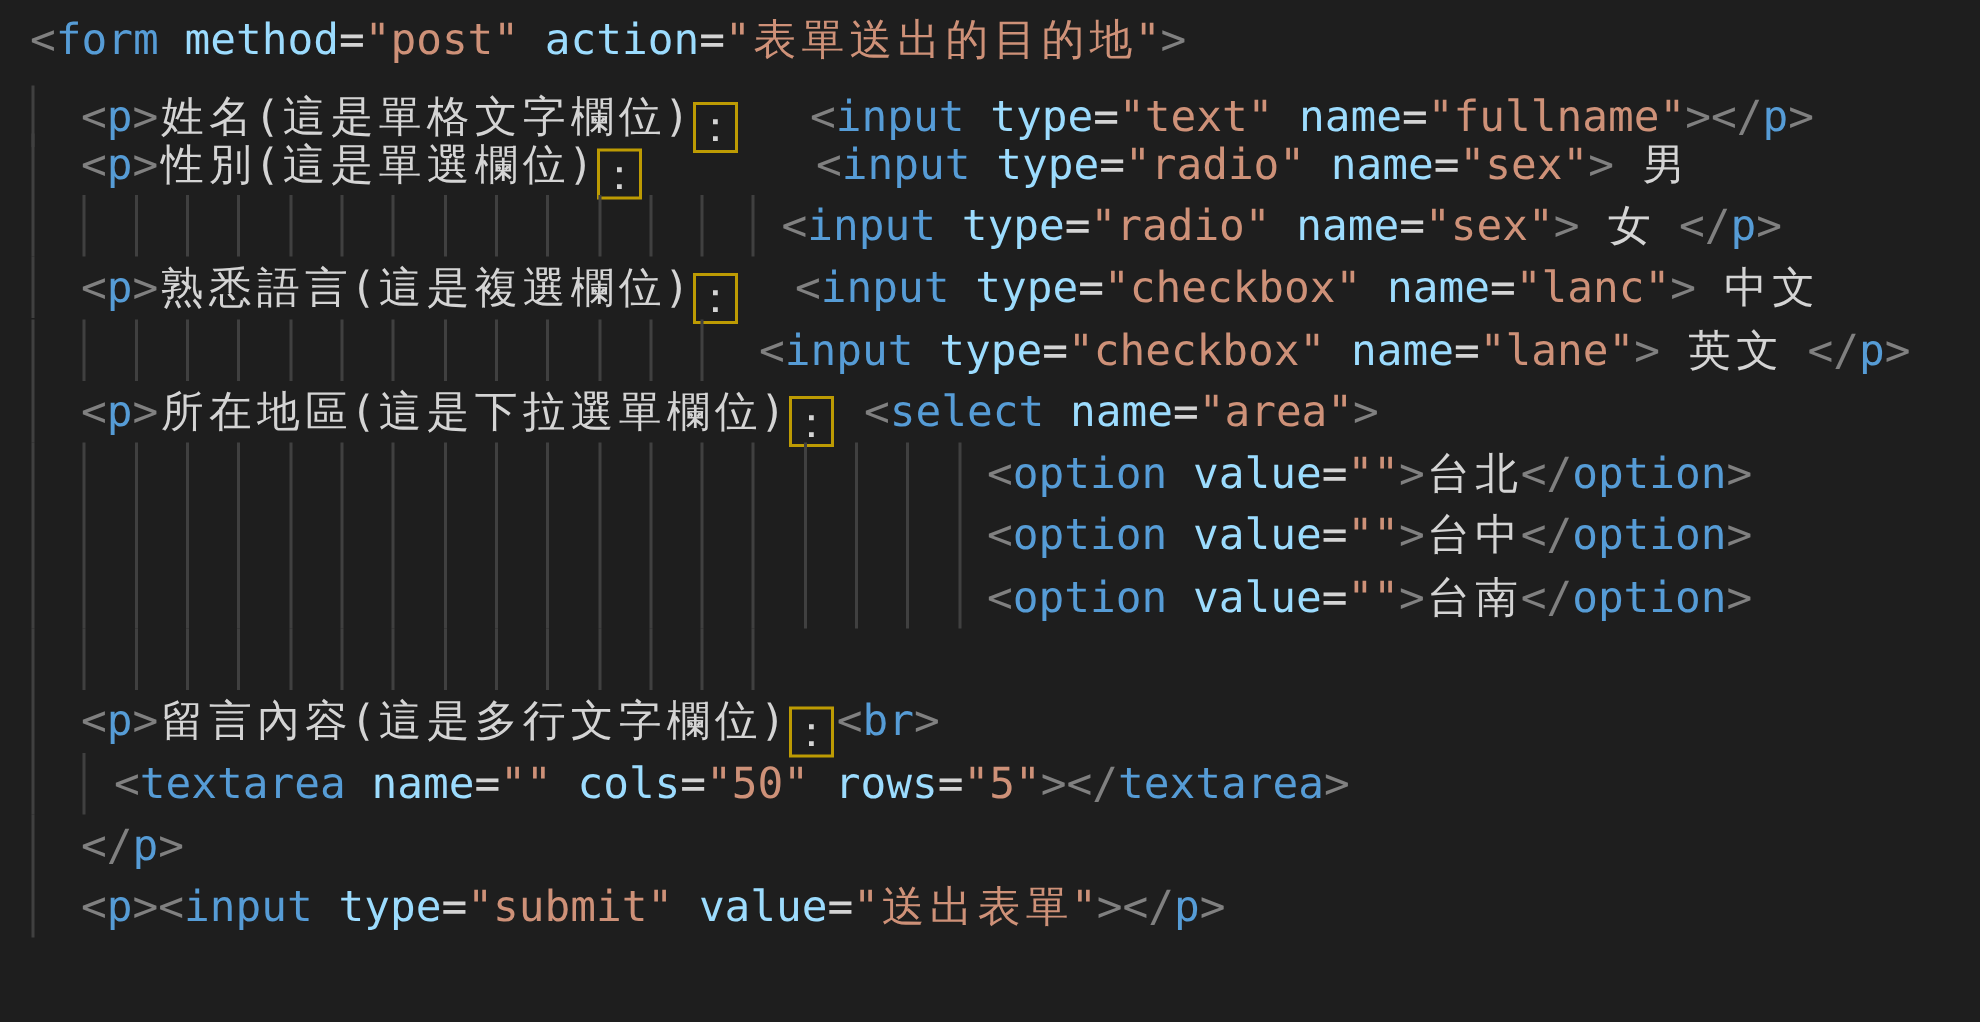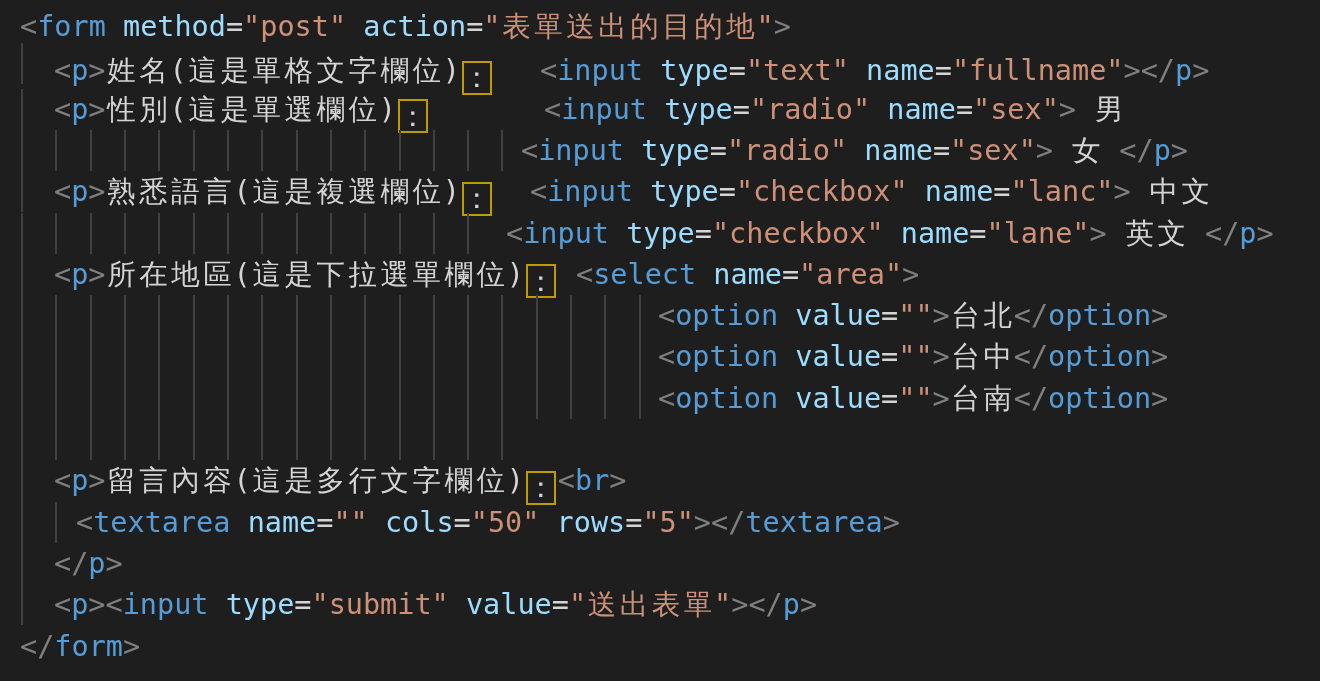--- a/index.html
+++ b/index.html
@@ -33,21 +33,21 @@
     color:var(--text,#d4d4d4);
   }
 </style>
 </head>
 <body>
 
 <div id="editor">
     <div class="line" style="top: 6px; height: 41.3px; line-height: 41.3px;">
       <span class="seg" style="left: 20px;"><span class="tok-b">&lt;</span><span class="tok-t">form</span><span class="tok-x"><span> </span></span><span class="tok-a">method</span><span class="tok-e">=</span><span class="tok-s"><span>"post"</span></span><span class="tok-x"><span> </span></span><span class="tok-a">action</span><span class="tok-e">=</span><span class="tok-s"><span>"</span><span class="cjk">表</span><span class="cjk">單</span><span class="cjk">送</span><span class="cjk">出</span><span class="cjk">的</span><span class="cjk">目</span><span class="cjk">的</span><span class="cjk">地</span><span>"</span></span><span class="tok-b">&gt;</span></span>
     </div>
-    <div class="line" style="top: 43px; height: 41.3px; line-height: 56px;">
+    <div class="line" style="top: 57px; height: 41.3px; line-height: 41px;">
       <div class="guide" style="left: 21px; height: 41.3px;"></div>
       <span class="seg" style="left: 54px;"><span class="tok-b">&lt;</span><span class="tok-t">p</span><span class="tok-b">&gt;</span><span class="tok-x"><span class="cjk">姓</span><span class="cjk">名</span><span>(</span><span class="cjk">這</span><span class="cjk">是</span><span class="cjk">單</span><span class="cjk">格</span><span class="cjk">文</span><span class="cjk">字</span><span class="cjk">欄</span><span class="cjk">位</span><span>)</span></span><span class="ucbox">：</span></span>
       <span class="seg" style="left: 540px;"><span class="tok-b">&lt;</span><span class="tok-t">input</span><span class="tok-x"><span> </span></span><span class="tok-a">type</span><span class="tok-e">=</span><span class="tok-s"><span>"text"</span></span><span class="tok-x"><span> </span></span><span class="tok-a">name</span><span class="tok-e">=</span><span class="tok-s"><span>"fullname"</span></span><span class="tok-b">&gt;</span><span class="tok-b">&lt;/</span><span class="tok-t">p</span><span class="tok-b">&gt;</span></span>
     </div>
     <div class="line" style="top: 88.6px; height: 41.3px; line-height: 41.3px;">
       <div class="guide" style="left: 21px; height: 41.3px;"></div>
       <span class="seg" style="left: 54px;"><span class="tok-b">&lt;</span><span class="tok-t">p</span><span class="tok-b">&gt;</span><span class="tok-x"><span class="cjk">性</span><span class="cjk">別</span><span>(</span><span class="cjk">這</span><span class="cjk">是</span><span class="cjk">單</span><span class="cjk">選</span><span class="cjk">欄</span><span class="cjk">位</span><span>)</span></span><span class="ucbox">：</span></span>
       <span class="seg" style="left: 544px;"><span class="tok-b">&lt;</span><span class="tok-t">input</span><span class="tok-x"><span> </span></span><span class="tok-a">type</span><span class="tok-e">=</span><span class="tok-s"><span>"radio"</span></span><span class="tok-x"><span> </span></span><span class="tok-a">name</span><span class="tok-e">=</span><span class="tok-s"><span>"sex"</span></span><span class="tok-b">&gt;</span><span class="tok-x"><span> </span><span class="cjk">男</span></span></span>
     </div>
     <div class="line" style="top: 129.9px; height: 41.3px; line-height: 41.3px;">
@@ -188,16 +188,13 @@
       <span class="seg" style="left: 76px;"><span class="tok-b">&lt;</span><span class="tok-t">textarea</span><span class="tok-x"><span> </span></span><span class="tok-a">name</span><span class="tok-e">=</span><span class="tok-s"><span>""</span></span><span class="tok-x"><span> </span></span><span class="tok-a">cols</span><span class="tok-e">=</span><span class="tok-s"><span>"50"</span></span><span class="tok-x"><span> </span></span><span class="tok-a">rows</span><span class="tok-e">=</span><span class="tok-s"><span>"5"</span></span><span class="tok-b">&gt;</span><span class="tok-b">&lt;/</span><span class="tok-t">textarea</span><span class="tok-b">&gt;</span></span>
     </div>
     <div class="line" style="top: 542.9px; height: 41.3px; line-height: 41.3px;">
       <div class="guide" style="left: 21px; height: 41.3px;"></div>
       <span class="seg" style="left: 54px;"><span class="tok-b">&lt;/</span><span class="tok-t">p</span><span class="tok-b">&gt;</span></span>
     </div>
     <div class="line" style="top: 584.2px; height: 41.3px; line-height: 41.3px;">
       <div class="guide" style="left: 21px; height: 41.3px;"></div>
       <span class="seg" style="left: 54px;"><span class="tok-b">&lt;</span><span class="tok-t">p</span><span class="tok-b">&gt;</span><span class="tok-b">&lt;</span><span class="tok-t">input</span><span class="tok-x"><span> </span></span><span class="tok-a">type</span><span class="tok-e">=</span><span class="tok-s"><span>"submit"</span></span><span class="tok-x"><span> </span></span><span class="tok-a">value</span><span class="tok-e">=</span><span class="tok-s"><span>"</span><span class="cjk">送</span><span class="cjk">出</span><span class="cjk">表</span><span class="cjk">單</span><span>"</span></span><span class="tok-b">&gt;</span><span class="tok-b">&lt;/</span><span class="tok-t">p</span><span class="tok-b">&gt;</span></span>
     </div>
-    <div class="line" style="top: 625.5px; height: 41.3px; line-height: 41.3px;">
-      <span class="seg" style="left: 20px;"><span class="tok-b">&lt;/</span><span class="tok-t">form</span><span class="tok-b">&gt;</span></span>
-    </div>
   </div>
 
 </body></html>

